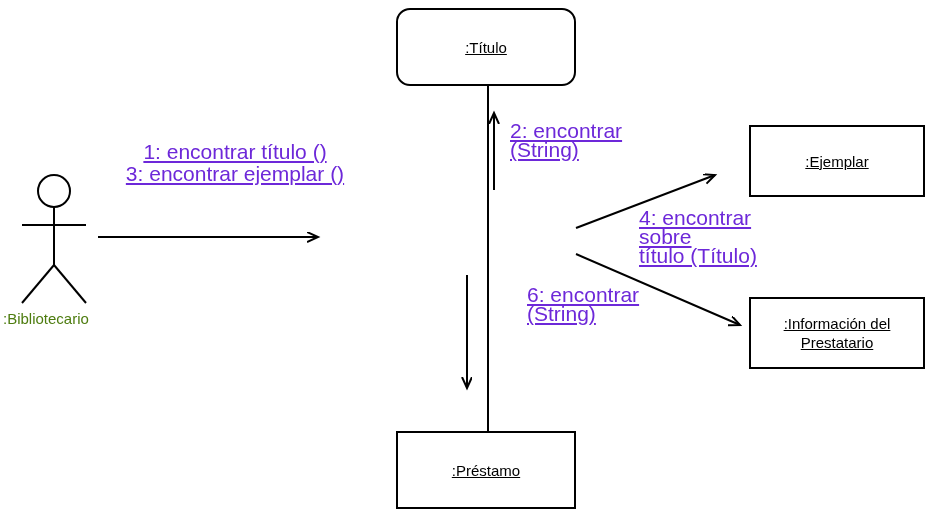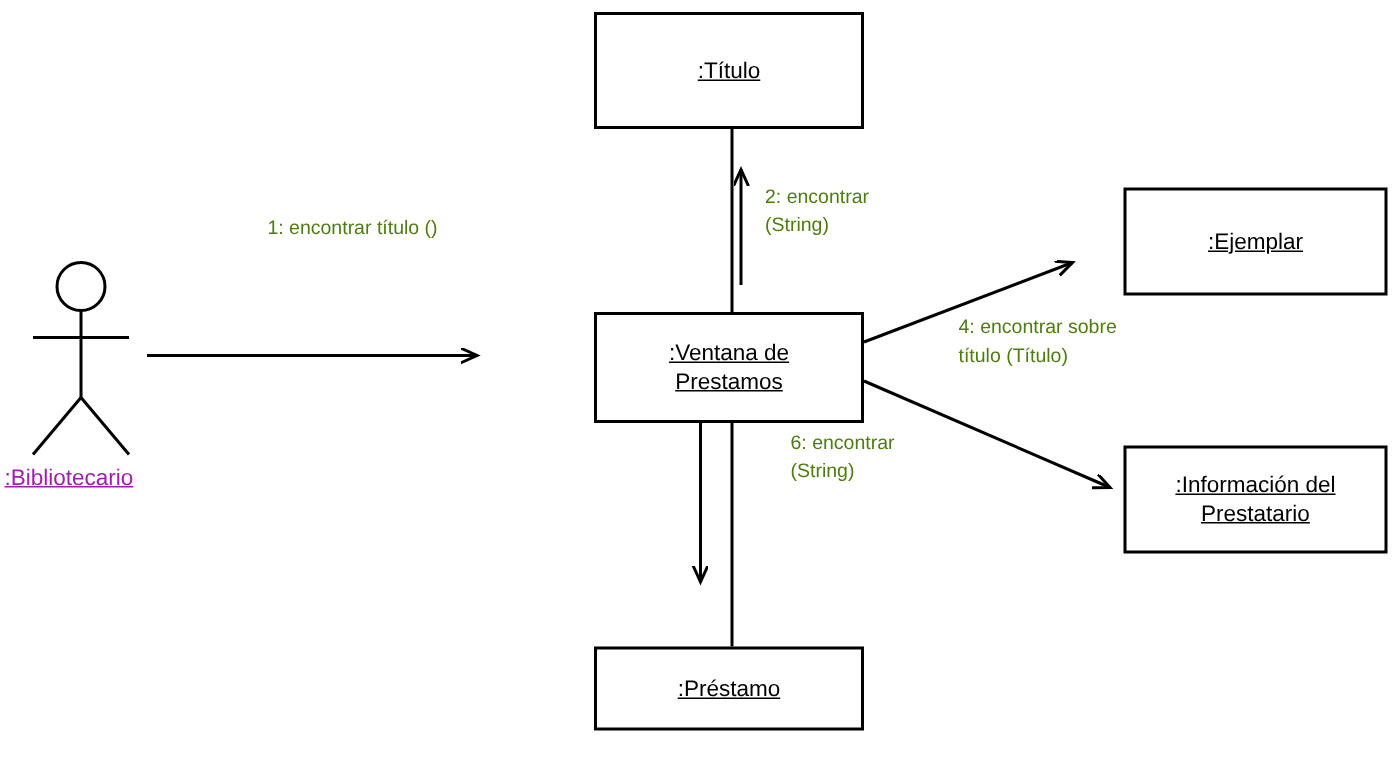--- a/index.html
+++ b/index.html
@@ -34,30 +34,30 @@
   }
   .obj-label {
     font-size: 15px;
     color: #000000;
     text-decoration: underline;
     line-height: 19px;
     white-space: pre-line;
   }
   .msg-label {
     position: absolute;
-    font-size: 13px;
-    color: #4d7c0f;
+    font-size: 21px;
+    color: #6d28d9;
     line-height: 19px;
     white-space: pre-line;
+    text-decoration: underline;
   }
   .actor-label {
     position: absolute;
     font-size: 15px;
-    color: #a21caf;
-    text-decoration: underline;
+    color: #4d7c0f;
     white-space: nowrap;
   }
   .ctr { text-align: center; }
   .lft { text-align: left; }
 </style>
 </head>
 <body>
 
 <div id="canvas">
 
@@ -82,46 +82,43 @@
     <line x1="494" y1="190" x2="494" y2="113" stroke="#000000" stroke-width="2" marker-end="url(#arrowOpen)"></line>
 
     <line x1="576" y1="228" x2="715" y2="175" stroke="#000000" stroke-width="2" marker-end="url(#arrowOpen)"></line>
 
     <line x1="576" y1="254" x2="740" y2="325" stroke="#000000" stroke-width="2" marker-end="url(#arrowOpen)"></line>
 
     <line x1="488" y1="280" x2="488" y2="432" stroke="#000000" stroke-width="2"></line>
     <line x1="467" y1="275" x2="467" y2="388" stroke="#000000" stroke-width="2" marker-end="url(#arrowOpen)"></line>
   </svg>
 
-  <div class="obj-box" style="left:396px; top:8px; width:180px; height:78px;">
+  <div class="obj-box" style="left:396px; top:8px; width:180px; height:78px;border-radius:14px;">
     <span class="obj-label">:Título</span>
   </div>
 
-  <div class="obj-box" style="left:396px; top:208px; width:180px; height:74px;">
-    <span class="obj-label">:Ventana de
-Prestamos</span>
-  </div>
 
   <div class="obj-box" style="left:749px; top:125px; width:176px; height:72px;">
     <span class="obj-label">:Ejemplar</span>
   </div>
 
   <div class="obj-box" style="left:749px; top:297px; width:176px; height:72px;">
     <span class="obj-label">:Información del
 Prestatario</span>
   </div>
 
-  <div class="obj-box" style="left:396px; top:431px; width:180px; height:56px;">
+  <div class="obj-box" style="left:396px; top:431px; width:180px; height:78px;">
     <span class="obj-label">:Préstamo</span>
   </div>
 
   <div class="actor-label" style="left:3px; top:310px;">:Bibliotecario</div>
 
   <div class="msg-label ctr" style="left:120px; top:142px; width:230px;text-align:center;">1: encontrar título ()</div>
 
+  <div class="msg-label ctr" style="left:120px; top:164px; width:230px;">3: encontrar ejemplar ()</div>
 
 
   <div class="msg-label lft" style="left:510px; top:121px; width:130px;">2: encontrar
 (String)</div>
 
   <div class="msg-label lft" style="left:639px; top:208px; width:170px;">4: encontrar sobre
 título (Título)</div>
 
   <div class="msg-label lft" style="left:527px; top:285px; width:130px;">6: encontrar
 (String)</div>

